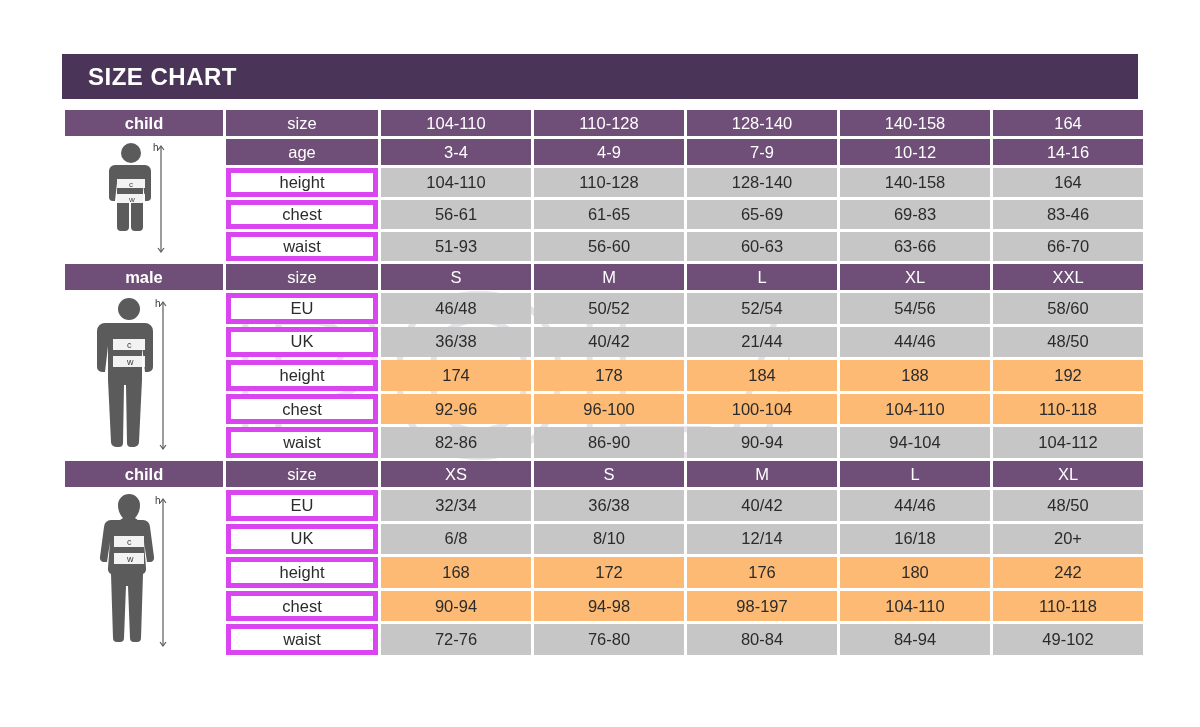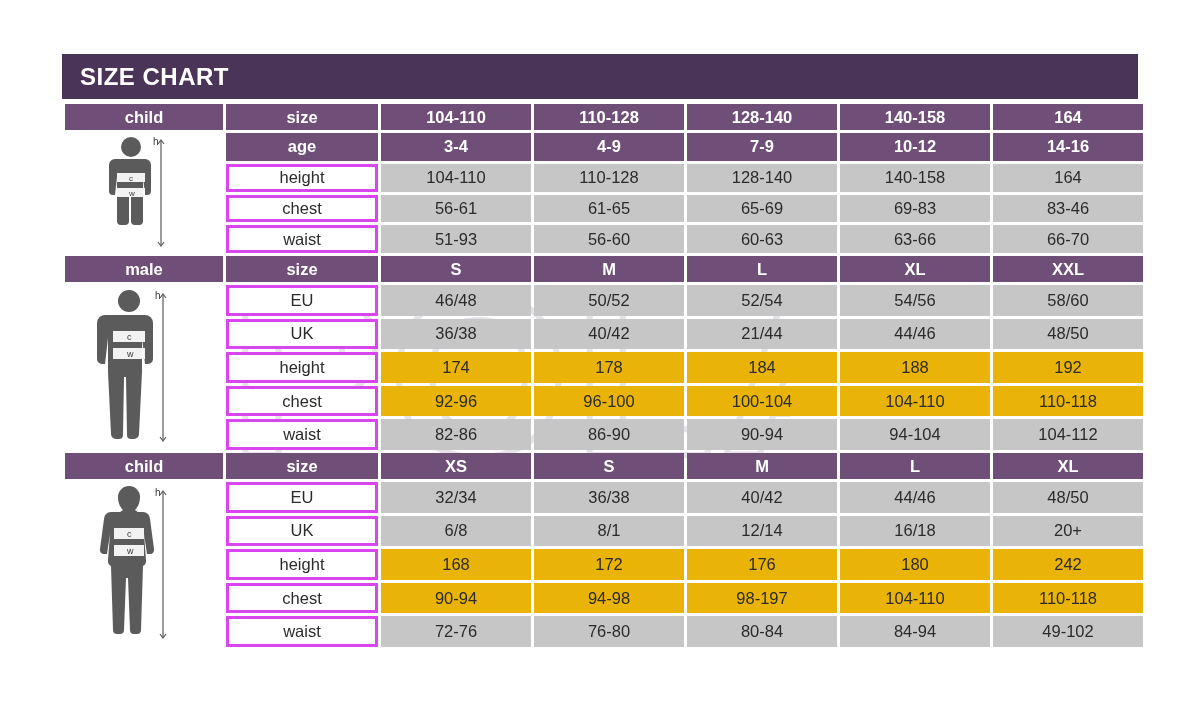--- a/index.html
+++ b/index.html
@@ -33,36 +33,36 @@
     top: 54px;
     width: 1076px;
     z-index: 1;
   }
 
   .title-bar {
     background: #4a3558;
     height: 45px;
     display: flex;
     align-items: center;
-    padding-left: 18px;
+    padding-left: 26px;
     box-sizing: border-box;
   }
   .title-bar .title {
     color: #ffffff;
     font-size: 24px;
     font-weight: bold;
     letter-spacing: 0.5px;
   }
 
   table.chart {
     border-collapse: separate;
     border-spacing: 3px 3px;
     width: 1076px;
     table-layout: fixed;
-    margin-top: 2px;
+    margin-top: 8px;
   }
   table.chart td {
     height: 26px;
     text-align: center;
     vertical-align: middle;
     font-size: 16.5px;
     color: #2b2b2b;
     padding: 0;
   }
 
@@ -73,32 +73,32 @@
 
   
   .hdr-purple {
     background: #6f4e77;
     color: #ffffff !important;
     font-weight: bold;
   }
   .hdr-purple-dark {
     background: #6f4e77;
     color: #ffffff !important;
-    font-weight: bold;
+    font-weight: normal;
   }
   .attr-white {
     background: #ffffff;
-    border: 3px solid #d946ef;
+    border: 5px solid #d946ef;
     box-sizing: border-box;
   }
   .val-grey {
     background: #c6c6c6;
   }
   .val-grey-light {
-    background: #eab308;
+    background: #fdba74;
   }
   .figure-cell {
     background: transparent;
     vertical-align: top;
   }
   .fig-wrap {
     display: flex;
     justify-content: center;
     align-items: flex-start;
     height: 100%;
@@ -295,21 +295,21 @@
           <td class="attr-white">EU</td>
           <td class="val-grey">32/34</td>
           <td class="val-grey">36/38</td>
           <td class="val-grey">40/42</td>
           <td class="val-grey">44/46</td>
           <td class="val-grey">48/50</td>
         </tr>
         <tr>
           <td class="attr-white">UK</td>
           <td class="val-grey">6/8</td>
-          <td class="val-grey">8/1</td>
+          <td class="val-grey">8/10</td>
           <td class="val-grey">12/14</td>
           <td class="val-grey">16/18</td>
           <td class="val-grey">20+</td>
         </tr>
         <tr>
           <td class="attr-white">height</td>
           <td class="val-grey-light">168</td>
           <td class="val-grey-light">172</td>
           <td class="val-grey-light">176</td>
           <td class="val-grey-light">180</td>

